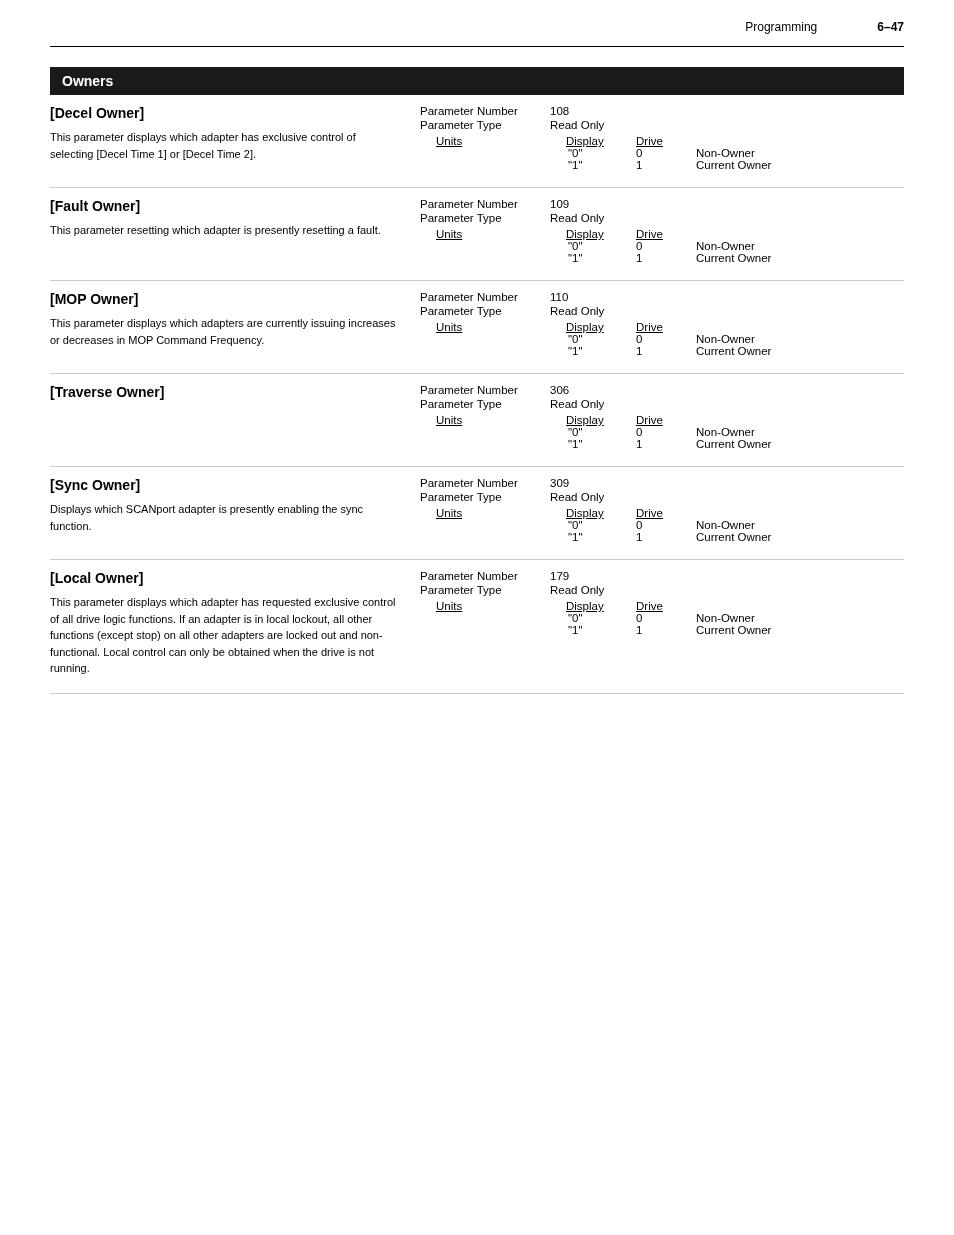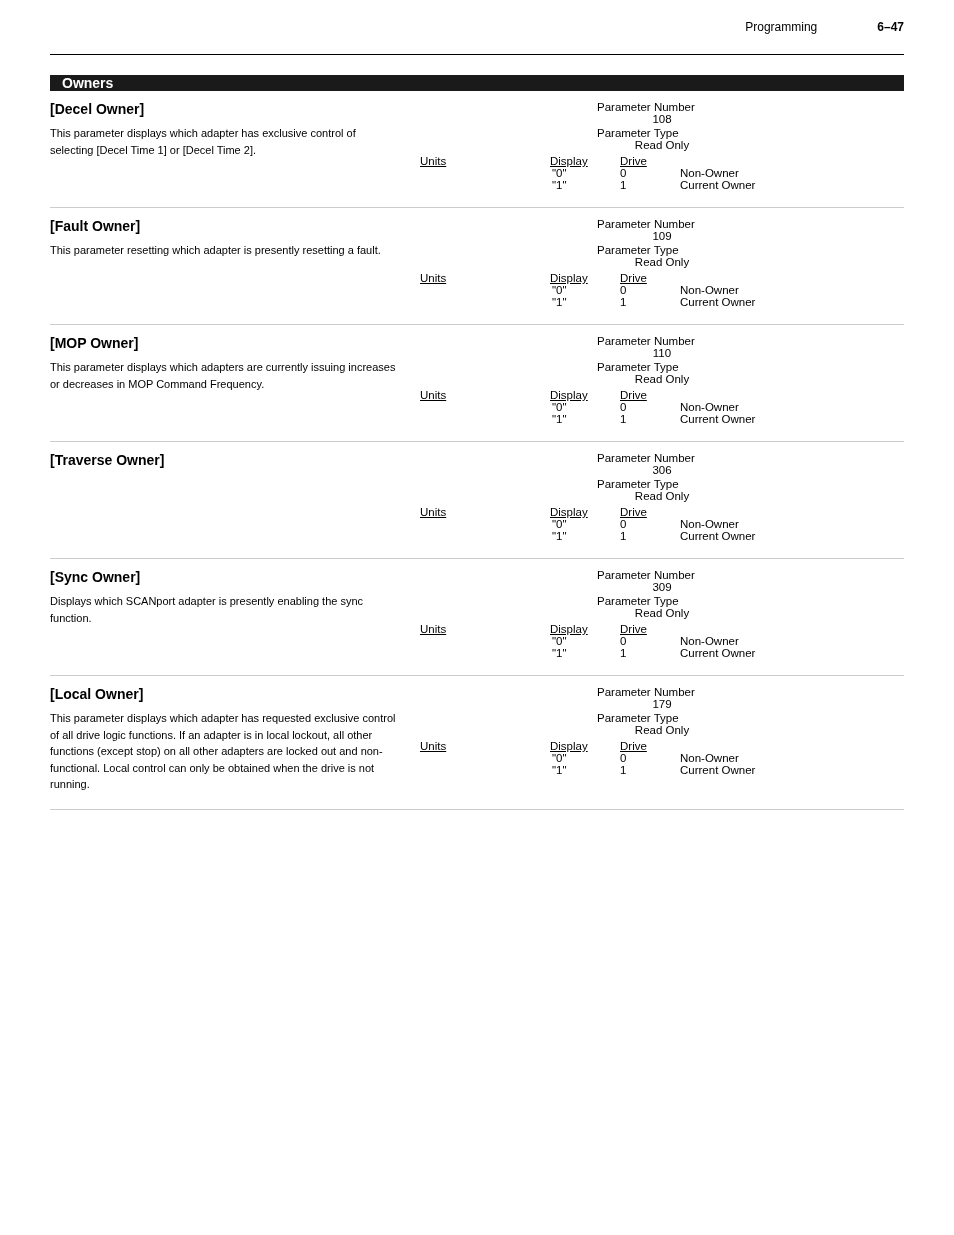--- a/index.html
+++ b/index.html
@@ -22,21 +22,21 @@
       min-height: 1235px;
       background: #ffffff;
       padding: 20px 50px 40px 50px;
     }
 
     .header-bar {
       display: flex;
       justify-content: flex-end;
       align-items: center;
       border-bottom: 1px solid #000;
-      padding-bottom: 20px;
+      padding-bottom: 12px;
       margin-bottom: 20px;
     }
 
     .header-left {
       flex: 1;
     }
 
     .header-right {
       display: flex;
       gap: 60px;
@@ -52,21 +52,21 @@
       font-size: 12px;
       color: #000;
       font-weight: bold;
     }
 
     .section-header {
       background: #1a1a1a;
       color: #ffffff;
       font-size: 14px;
       font-weight: bold;
-      padding: 0 12px;
+      padding: 6px 12px;
       margin-bottom: 0;
     }
 
     .param-section {
       border-bottom: 1px solid #ccc;
       padding: 10px 0 16px 0;
       display: flex;
       flex-direction: row;
       align-items: flex-start;
     }
@@ -87,23 +87,22 @@
     }
 
     .param-description {
       font-size: 11px;
       line-height: 1.5;
       color: #000;
     }
 
     .param-info-row {
       display: flex;
-      flex-direction: column;
+      flex-direction: row;
       margin-bottom: 2px;
-      align-items: center;
     }
 
     .param-info-label {
       font-size: 11.5px;
       color: #000;
       min-width: 130px;
     }
 
     .param-info-value {
       font-size: 11.5px;
@@ -112,20 +111,21 @@
 
     .units-label {
       font-size: 11.5px;
       color: #000;
       text-decoration: underline;
       min-width: 130px;
     }
 
     .units-table {
       margin-top: 4px;
+      margin-left: 16px;
     }
 
     .units-header-row {
       display: flex;
       flex-direction: row;
       gap: 0;
     }
 
     .units-col-display {
       min-width: 70px;

